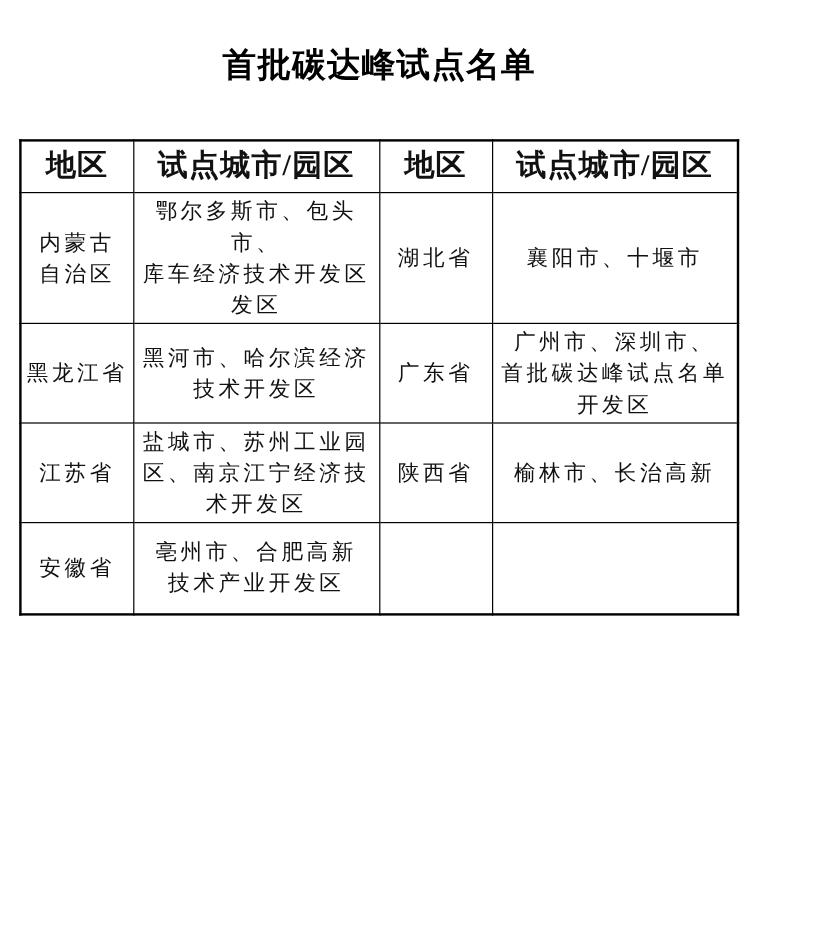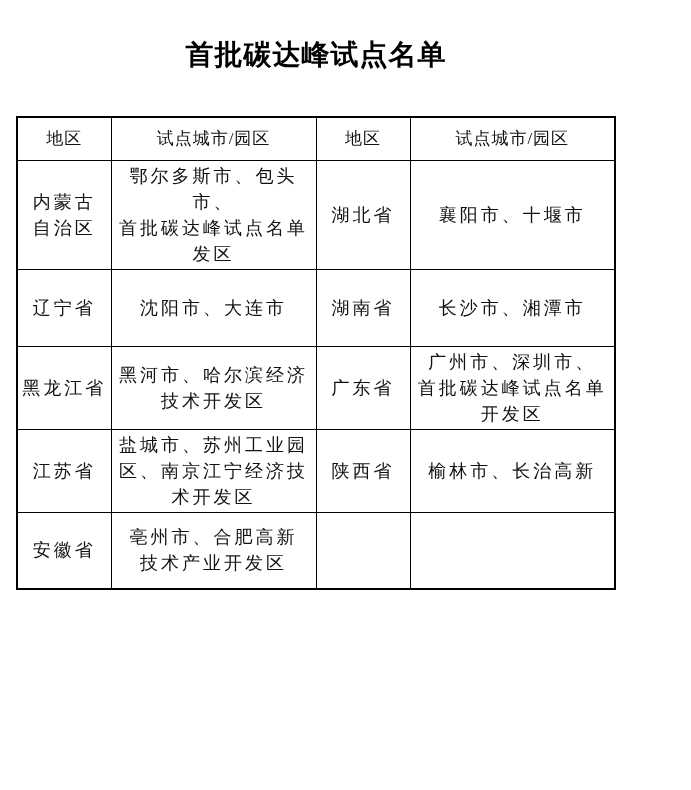--- a/index.html
+++ b/index.html
@@ -39,22 +39,22 @@
   table.pilot-table td {
     border: 1px solid #000000;
     text-align: center;
     vertical-align: middle;
     white-space: pre-line;
     padding: 2px 4px;
     box-sizing: border-box;
   }
   table.pilot-table thead th {
     height: 43px;
-    font-size: 17px;
-    font-weight: normal;
+    font-size: 25px;
+    font-weight: bold;
     letter-spacing: 1px;
     line-height: 22px;
   }
   table.pilot-table tbody td {
     height: 77px;
     font-size: 18px;
     font-weight: normal;
     letter-spacing: 3px;
     line-height: 26px;
   }
@@ -79,30 +79,24 @@
         <th>试点城市/园区</th>
         <th>地区</th>
         <th>试点城市/园区</th>
       </tr>
     </thead>
     <tbody>
       <tr>
         <td>内蒙古
 自治区</td>
         <td>鄂尔多斯市、包头市、
-首批碳达峰试点名单
+库车经济技术开发区
 发区</td>
         <td>湖北省</td>
         <td>襄阳市、十堰市</td>
-      </tr>
-      <tr>
-        <td>辽宁省</td>
-        <td>沈阳市、大连市</td>
-        <td>湖南省</td>
-        <td>长沙市、湘潭市</td>
       </tr>
       <tr>
         <td>黑龙江省</td>
         <td>黑河市、哈尔滨经济
 技术开发区</td>
         <td>广东省</td>
         <td>广州市、深圳市、
 首批碳达峰试点名单
 开发区</td>
       </tr>

